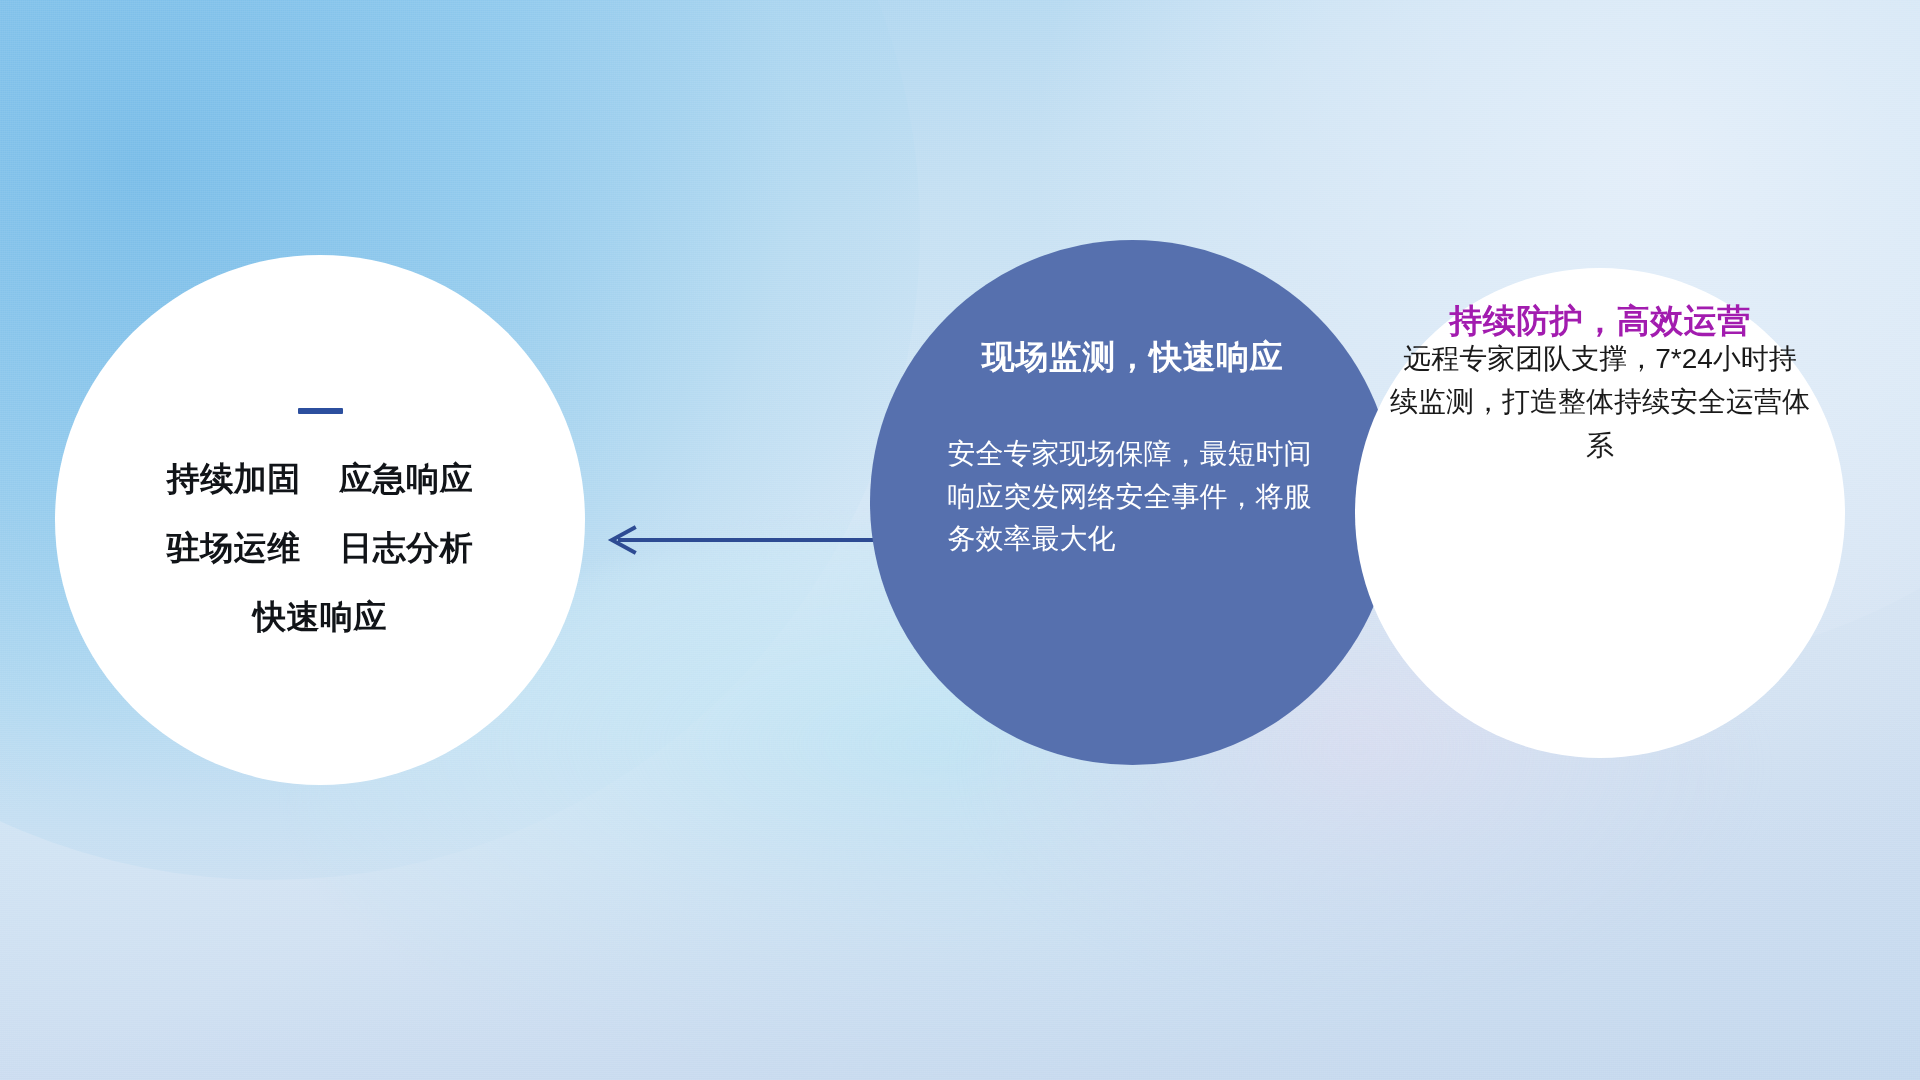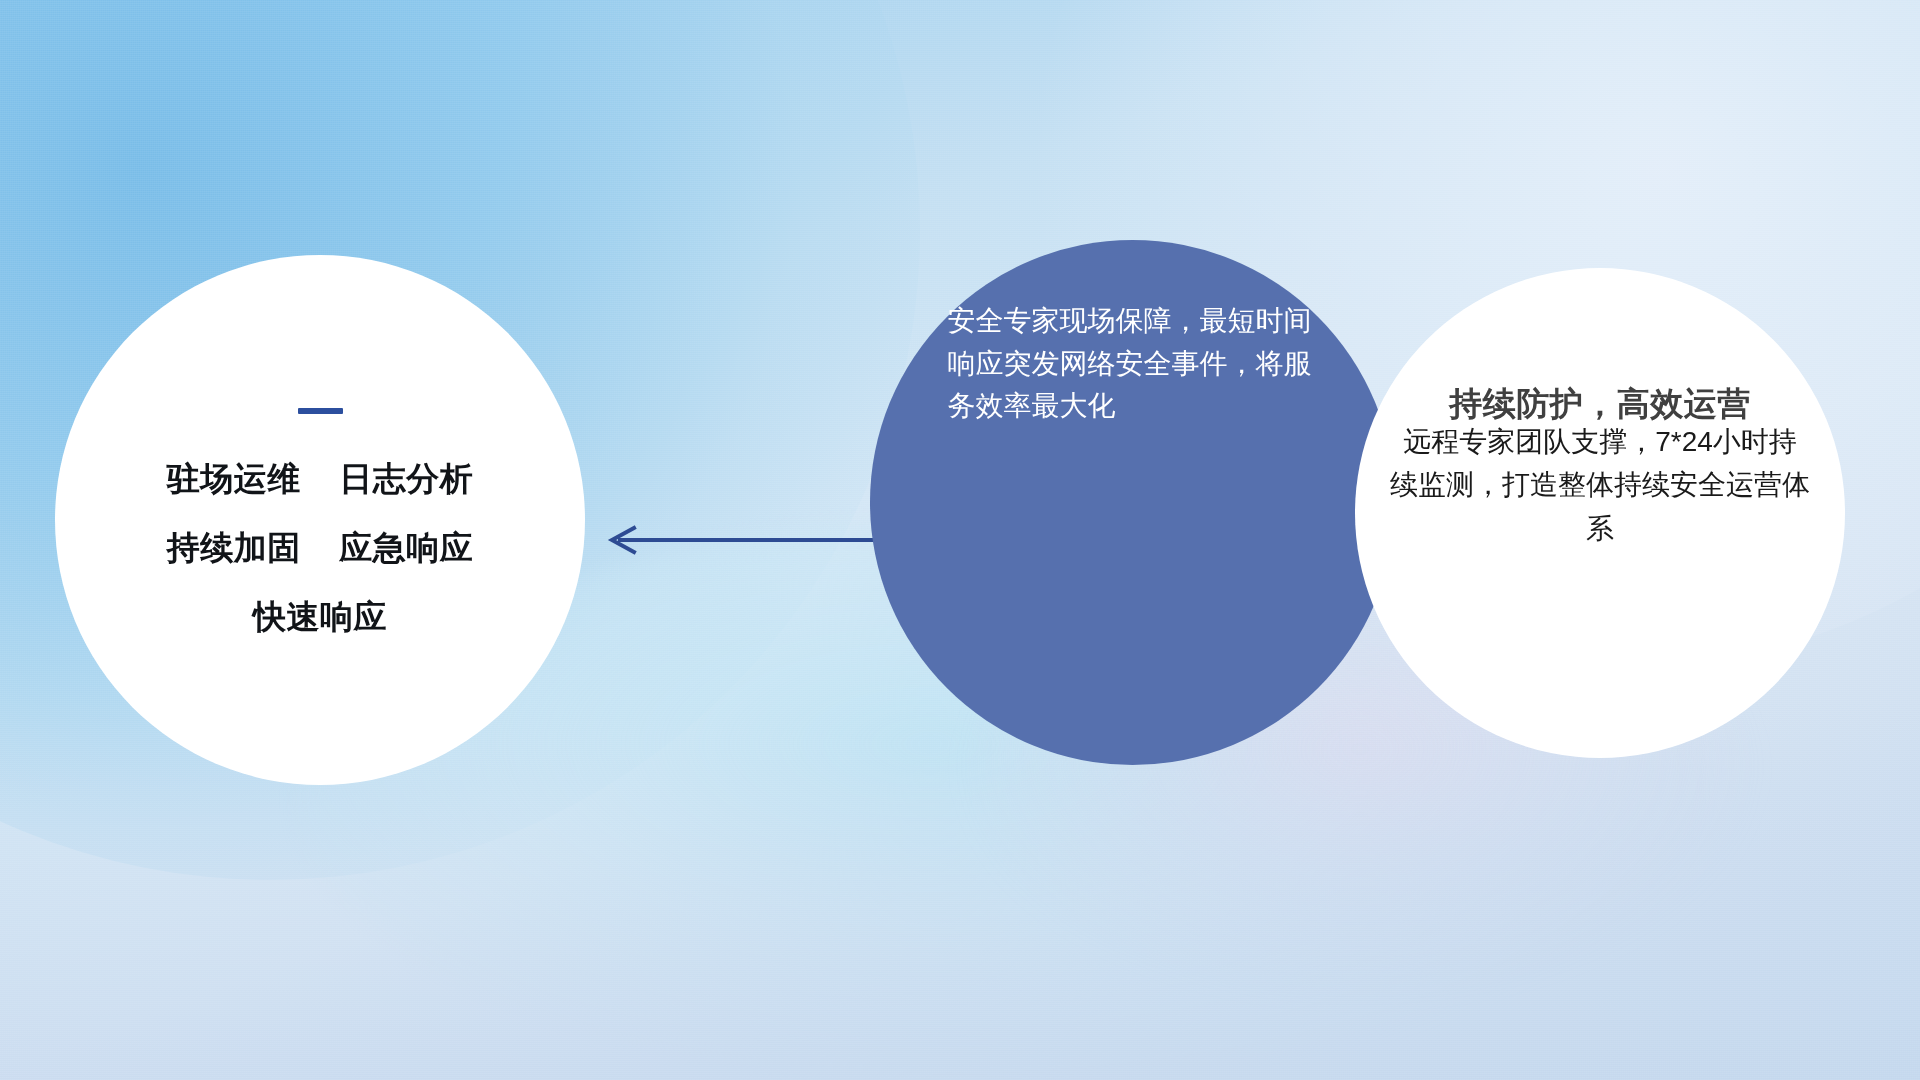--- a/index.html
+++ b/index.html
@@ -184,24 +184,24 @@
     top: 268px;
     width: 490px;
     height: 490px;
     background: #ffffff;
     display: flex;
     flex-direction: column;
     align-items: center;
     z-index: 4;
   }
   .circle-right .c-title {
-    margin-top: 119px;
+    margin-top: 36px;
     font-size: 33px;
     font-weight: 700;
-    color: #404040;
+    color: #a21caf;
     letter-spacing: 0.5px;
     line-height: 1;
     white-space: nowrap;
     text-align: right;
   }
   .circle-right .c-body {
     width: 420px;
     font-size: 28px;
     font-weight: 400;
     color: #1a1a1a;
@@ -228,34 +228,35 @@
   <div class="bg-wash-left"></div>
   <div class="bg-wash-topright"></div>
   <div class="bg-wash-center"></div>
   <div class="bg-wash-pinkish"></div>
   <div class="bg-wash-bottom"></div>
   <div class="bg-noise"></div>
 
   <div class="circle circle-left">
     <div class="divider-dash"></div>
     <div class="left-lines">
+      <div class="left-line">持续加固    应急响应</div>
       <div class="left-line">驻场运维    日志分析</div>
-      <div class="left-line">持续加固    应急响应</div>
       <div class="left-line">快速响应</div>
     </div>
   </div>
 
   <div class="arrow">
     <svg width="290" height="40" viewBox="0 0 290 40" xmlns="http://www.w3.org/2000/svg">
       <line x1="288" y1="20" x2="18" y2="20" stroke="#2d4b93" stroke-width="4"></line>
       <polyline points="34,8 12,20 34,32" fill="none" stroke="#2d4b93" stroke-width="4" stroke-linecap="square"></polyline>
     </svg>
   </div>
 
   <div class="circle circle-mid">
+    <div class="c-title">现场监测，快速响应</div>
     <div class="c-body">安全专家现场保障，最短时间响应突发网络安全事件，将服务效率最大化</div>
   </div>
 
   <div class="circle circle-right">
     <div class="c-title">持续防护，高效运营</div>
     <div class="c-body">远程专家团队支撑，7*24小时持续监测，打造整体持续安全运营体系</div>
   </div>
 
 </div>
 

